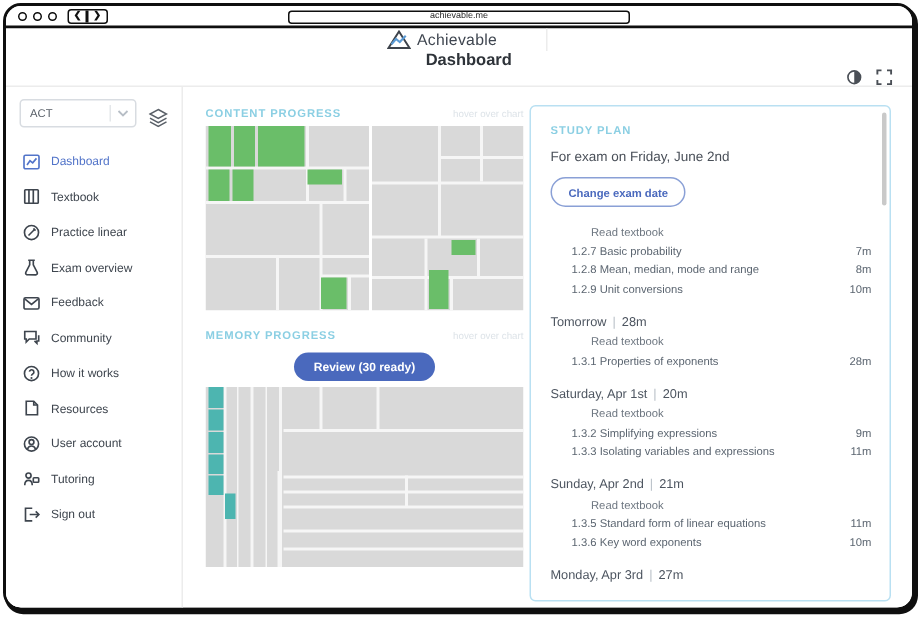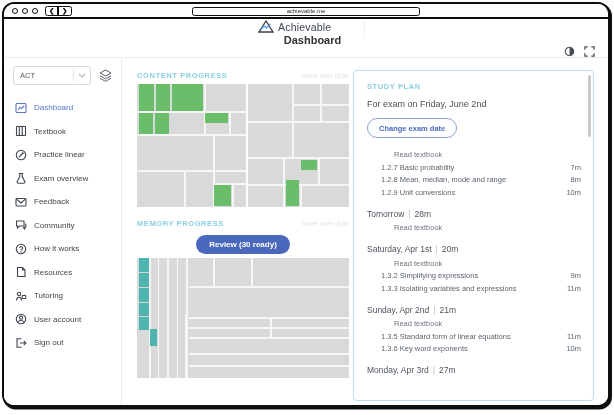--- a/index.html
+++ b/index.html
@@ -26,21 +26,21 @@
     border-bottom:1px solid #ececec; display:flex; align-items:center;flex-direction:column; }
   .logo-area { width:118px; height:100%; border-right:1px solid #ececec;
     display:flex; align-items:center; padding-left:11px; }
   .brand { font-size:10.5px; color:#3f4650; letter-spacing:.2px; margin-left:4px; }
   .page-title { font-size:11px; font-weight:bold; color:#2e3339; margin-left:13px; }
   .header-icons { margin-left:auto; display:flex; align-items:center; gap:9px; padding-right:13px; }
   .hicon { width:11px; height:11px; color:#4a4f56; }
   
   .sidebar { position:absolute; left:0; top:39px; bottom:0; width:118px;
     border-right:1px solid #ececec; background:#fff; }
-  .course-row { display:flex; align-items:center; margin:8px 9px 0 9px; gap:8px; }
+  .course-row { display:flex; align-items:flex-end; margin:8px 9px 0 9px; gap:8px; }
   .course-select { flex:1; height:19px; border:1px solid #d8dce1; border-radius:3px;
     display:flex; align-items:center; font-size:7.5px; color:#565d66; padding-left:6px; background:#fff; }
   .course-select .cs-val { flex:1; }
   .course-select .cs-div { width:1px; height:11px; background:#e4e7ea; }
   .course-select .cs-arrow { width:16px; display:flex; justify-content:center; color:#b7bec6; }
   .nav-list { margin-top:11px; }
   .nav-item { display:flex; align-items:center; gap:7px; height:23.5px;
     padding-left:11px; font-size:8px; color:#3e454e; cursor:pointer; }
   .nav-item.active { color:#5274c9; }
   .nav-item svg { flex:0 0 auto; }
@@ -184,33 +184,33 @@
           </div>
           <div class="nav-item">
             <svg width="12" height="12" viewBox="0 0 12 12">
               <path d="M2.5,1.5 h5 l2.5,2.5 v6.5 h-7.5 z" fill="none" stroke="currentColor" stroke-width="1.1"></path>
               <polyline points="7.5,1.5 7.5,4 10,4" fill="none" stroke="currentColor" stroke-width="1.1"></polyline>
             </svg>
             <span>Resources</span>
           </div>
           <div class="nav-item">
             <svg width="12" height="12" viewBox="0 0 12 12">
+              <circle cx="6" cy="6" r="4.7" fill="none" stroke="currentColor" stroke-width="1.1"></circle>
+              <circle cx="6" cy="4.7" r="1.6" fill="none" stroke="currentColor" stroke-width="1.1"></circle>
+              <path d="M3.2,9.6 c0.5,-1.6 1.6,-2.3 2.8,-2.3 s2.3,0.7 2.8,2.3" fill="none" stroke="currentColor" stroke-width="1.1"></path>
+            </svg>
+            <span>User account</span>
+          </div>
+          <div class="nav-item">
+            <svg width="12" height="12" viewBox="0 0 12 12">
               <circle cx="4" cy="4" r="1.7" fill="none" stroke="currentColor" stroke-width="1.1"></circle>
               <path d="M1.5,10.5 c0,-2.2 1.1,-3.3 2.5,-3.3 s2.5,1.1 2.5,3.3" fill="none" stroke="currentColor" stroke-width="1.1"></path>
               <rect x="7.2" y="5.5" width="3.6" height="3" rx="0.5" fill="none" stroke="currentColor" stroke-width="1.1"></rect>
             </svg>
             <span>Tutoring</span>
-          </div>
-          <div class="nav-item">
-            <svg width="12" height="12" viewBox="0 0 12 12">
-              <circle cx="6" cy="6" r="4.7" fill="none" stroke="currentColor" stroke-width="1.1"></circle>
-              <circle cx="6" cy="4.7" r="1.6" fill="none" stroke="currentColor" stroke-width="1.1"></circle>
-              <path d="M3.2,9.6 c0.5,-1.6 1.6,-2.3 2.8,-2.3 s2.3,0.7 2.8,2.3" fill="none" stroke="currentColor" stroke-width="1.1"></path>
-            </svg>
-            <span>User account</span>
           </div>
           <div class="nav-item">
             <svg width="12" height="12" viewBox="0 0 12 12">
               <path d="M6.5,1.8 h-4.5 v8.4 h4.5" fill="none" stroke="currentColor" stroke-width="1.1"></path>
               <line x1="4.8" y1="6" x2="10.8" y2="6" stroke="currentColor" stroke-width="1.1"></line>
               <polyline points="8.8,3.9 10.9,6 8.8,8.1" fill="none" stroke="currentColor" stroke-width="1.1"></polyline>
             </svg>
             <span>Sign out</span>
           </div>
         </div>
@@ -302,20 +302,24 @@
                 <span class="tm">8m</span>
               </div>
               <div class="sp-item">
                 <span class="ttl">1.2.9 Unit conversions</span>
                 <span class="tm">10m</span>
               </div>
             </div>
             <div class="sp-section">
               <div class="sp-day"><span>Tomorrow</span><span class="bar">|</span><span>28m</span></div>
               <div class="sp-task">Read textbook</div>
+              <div class="sp-item">
+                <span class="ttl">1.3.1 Properties of exponents</span>
+                <span class="tm">28m</span>
+              </div>
             </div>
             <div class="sp-section">
               <div class="sp-day"><span>Saturday, Apr 1st</span><span class="bar">|</span><span>20m</span></div>
               <div class="sp-task">Read textbook</div>
               <div class="sp-item">
                 <span class="ttl">1.3.2 Simplifying expressions</span>
                 <span class="tm">9m</span>
               </div>
               <div class="sp-item">
                 <span class="ttl">1.3.3 Isolating variables and expressions</span>

